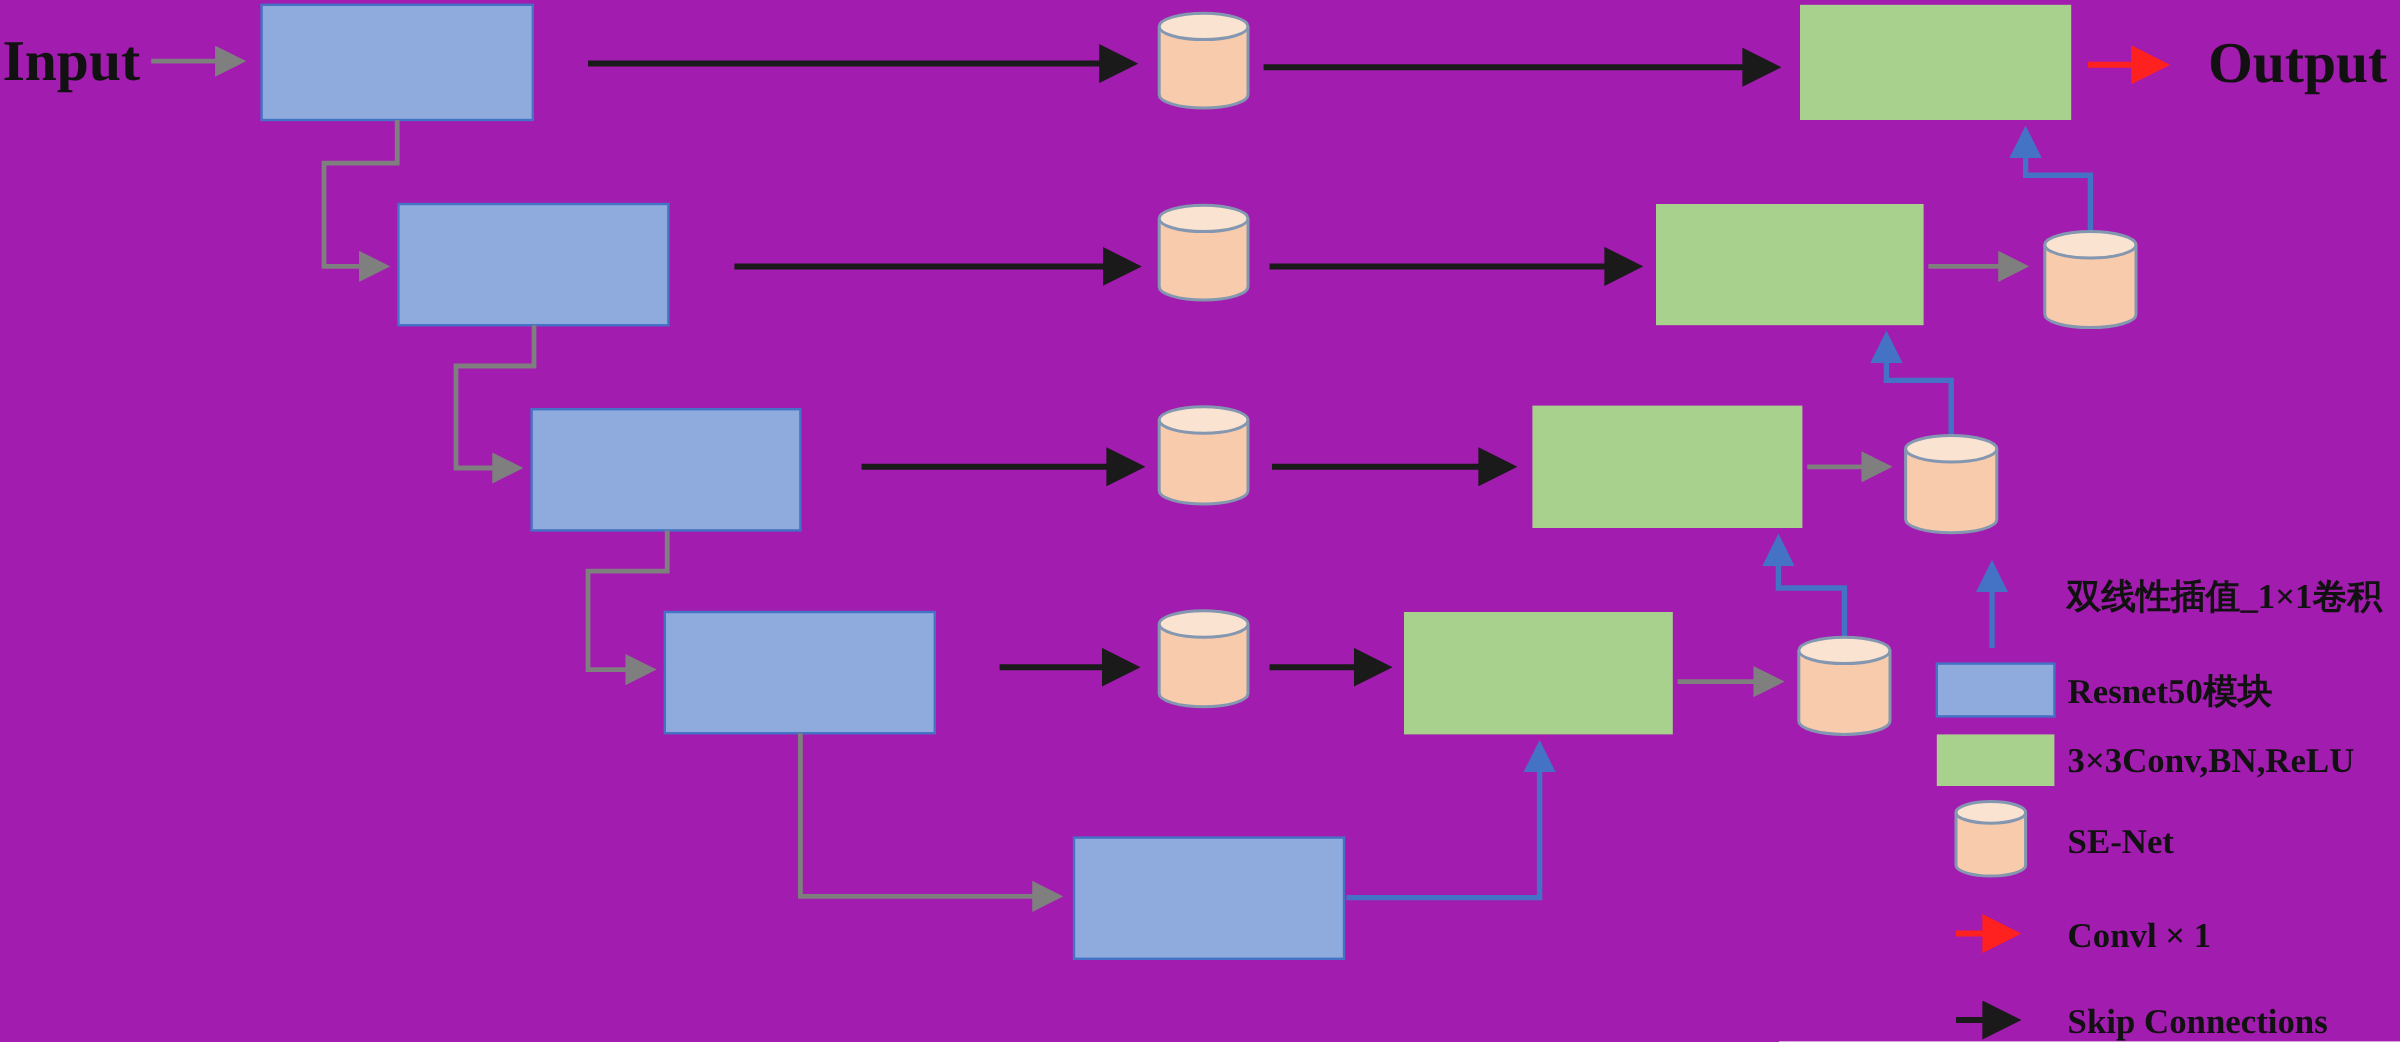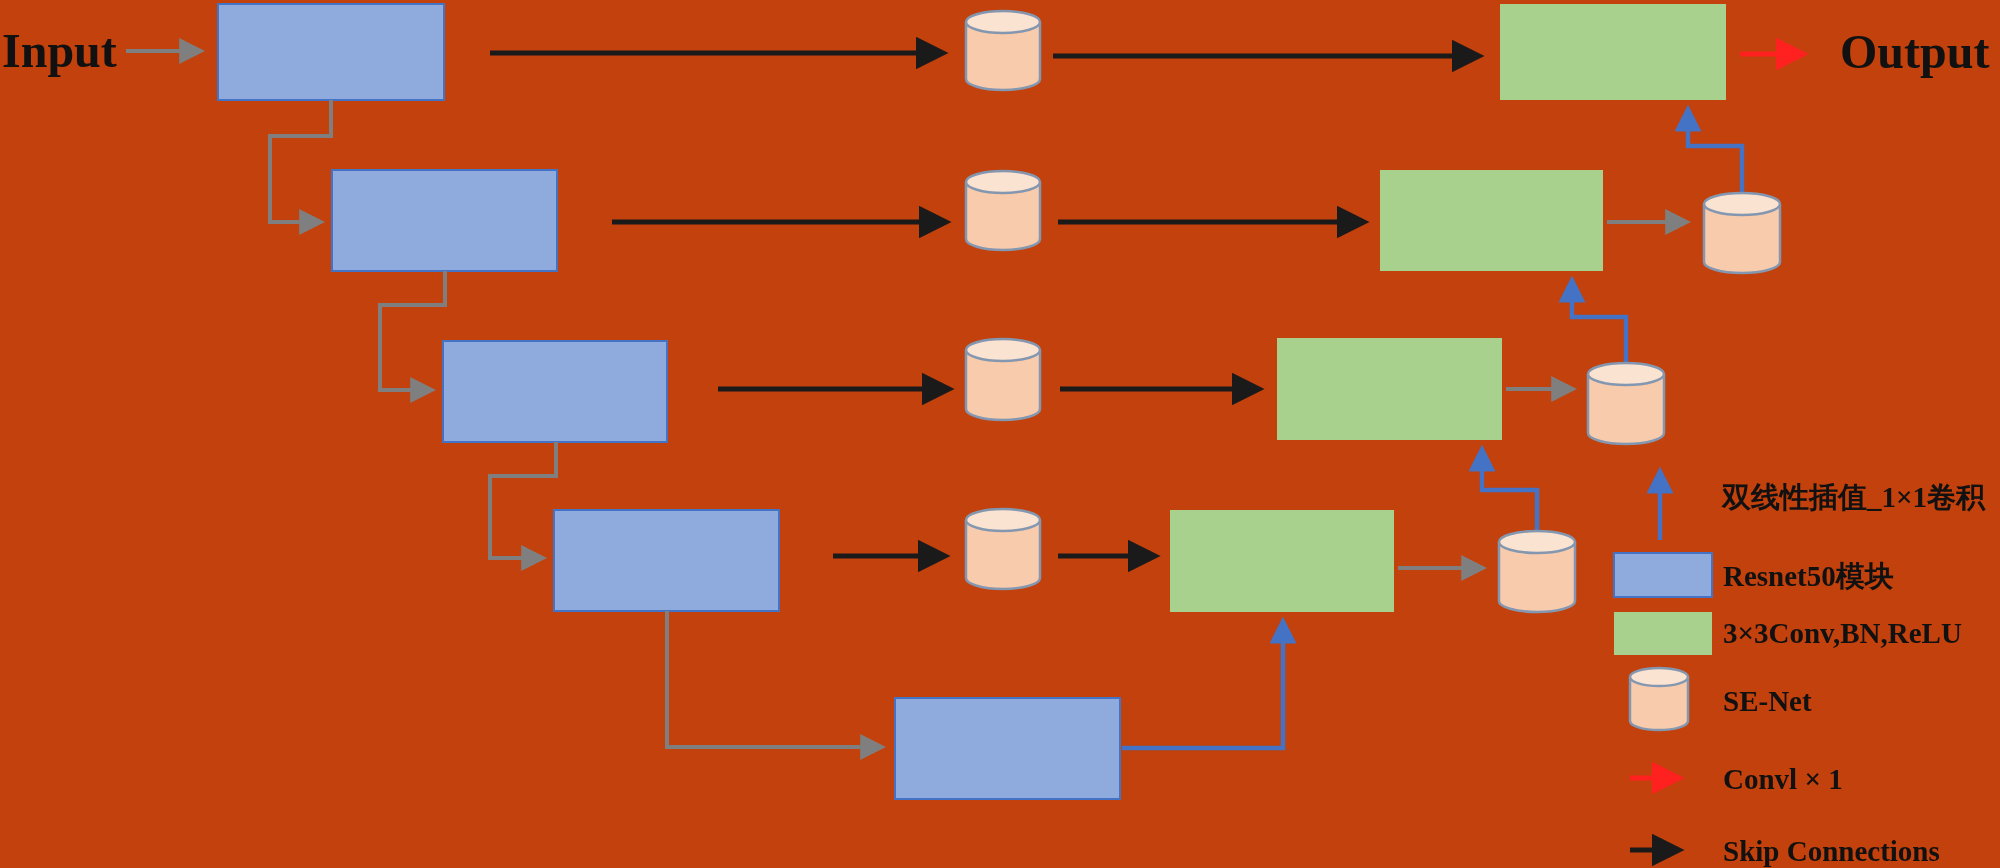--- a/index.html
+++ b/index.html
@@ -1,20 +1,20 @@
 <!DOCTYPE html>
 <html><head>
 <meta charset="utf-8">
 <style>
   html, body { margin: 0; padding: 0; background: #ffffff; }
   .stage {
     position: relative;
     width: 2000px;
     height: 868px;
-    background: #c2410c;
+    background: #a21caf;
     overflow: hidden;
     font-family: "Liberation Serif", serif;
   }
   svg { display: block; }
   text {
     font-family: "Liberation Serif", serif;
     fill: #111111;
   }
   .io-label   { font-size: 48px; font-weight: 700; }
   .legend-lab { font-size: 29px; font-weight: 700; }

